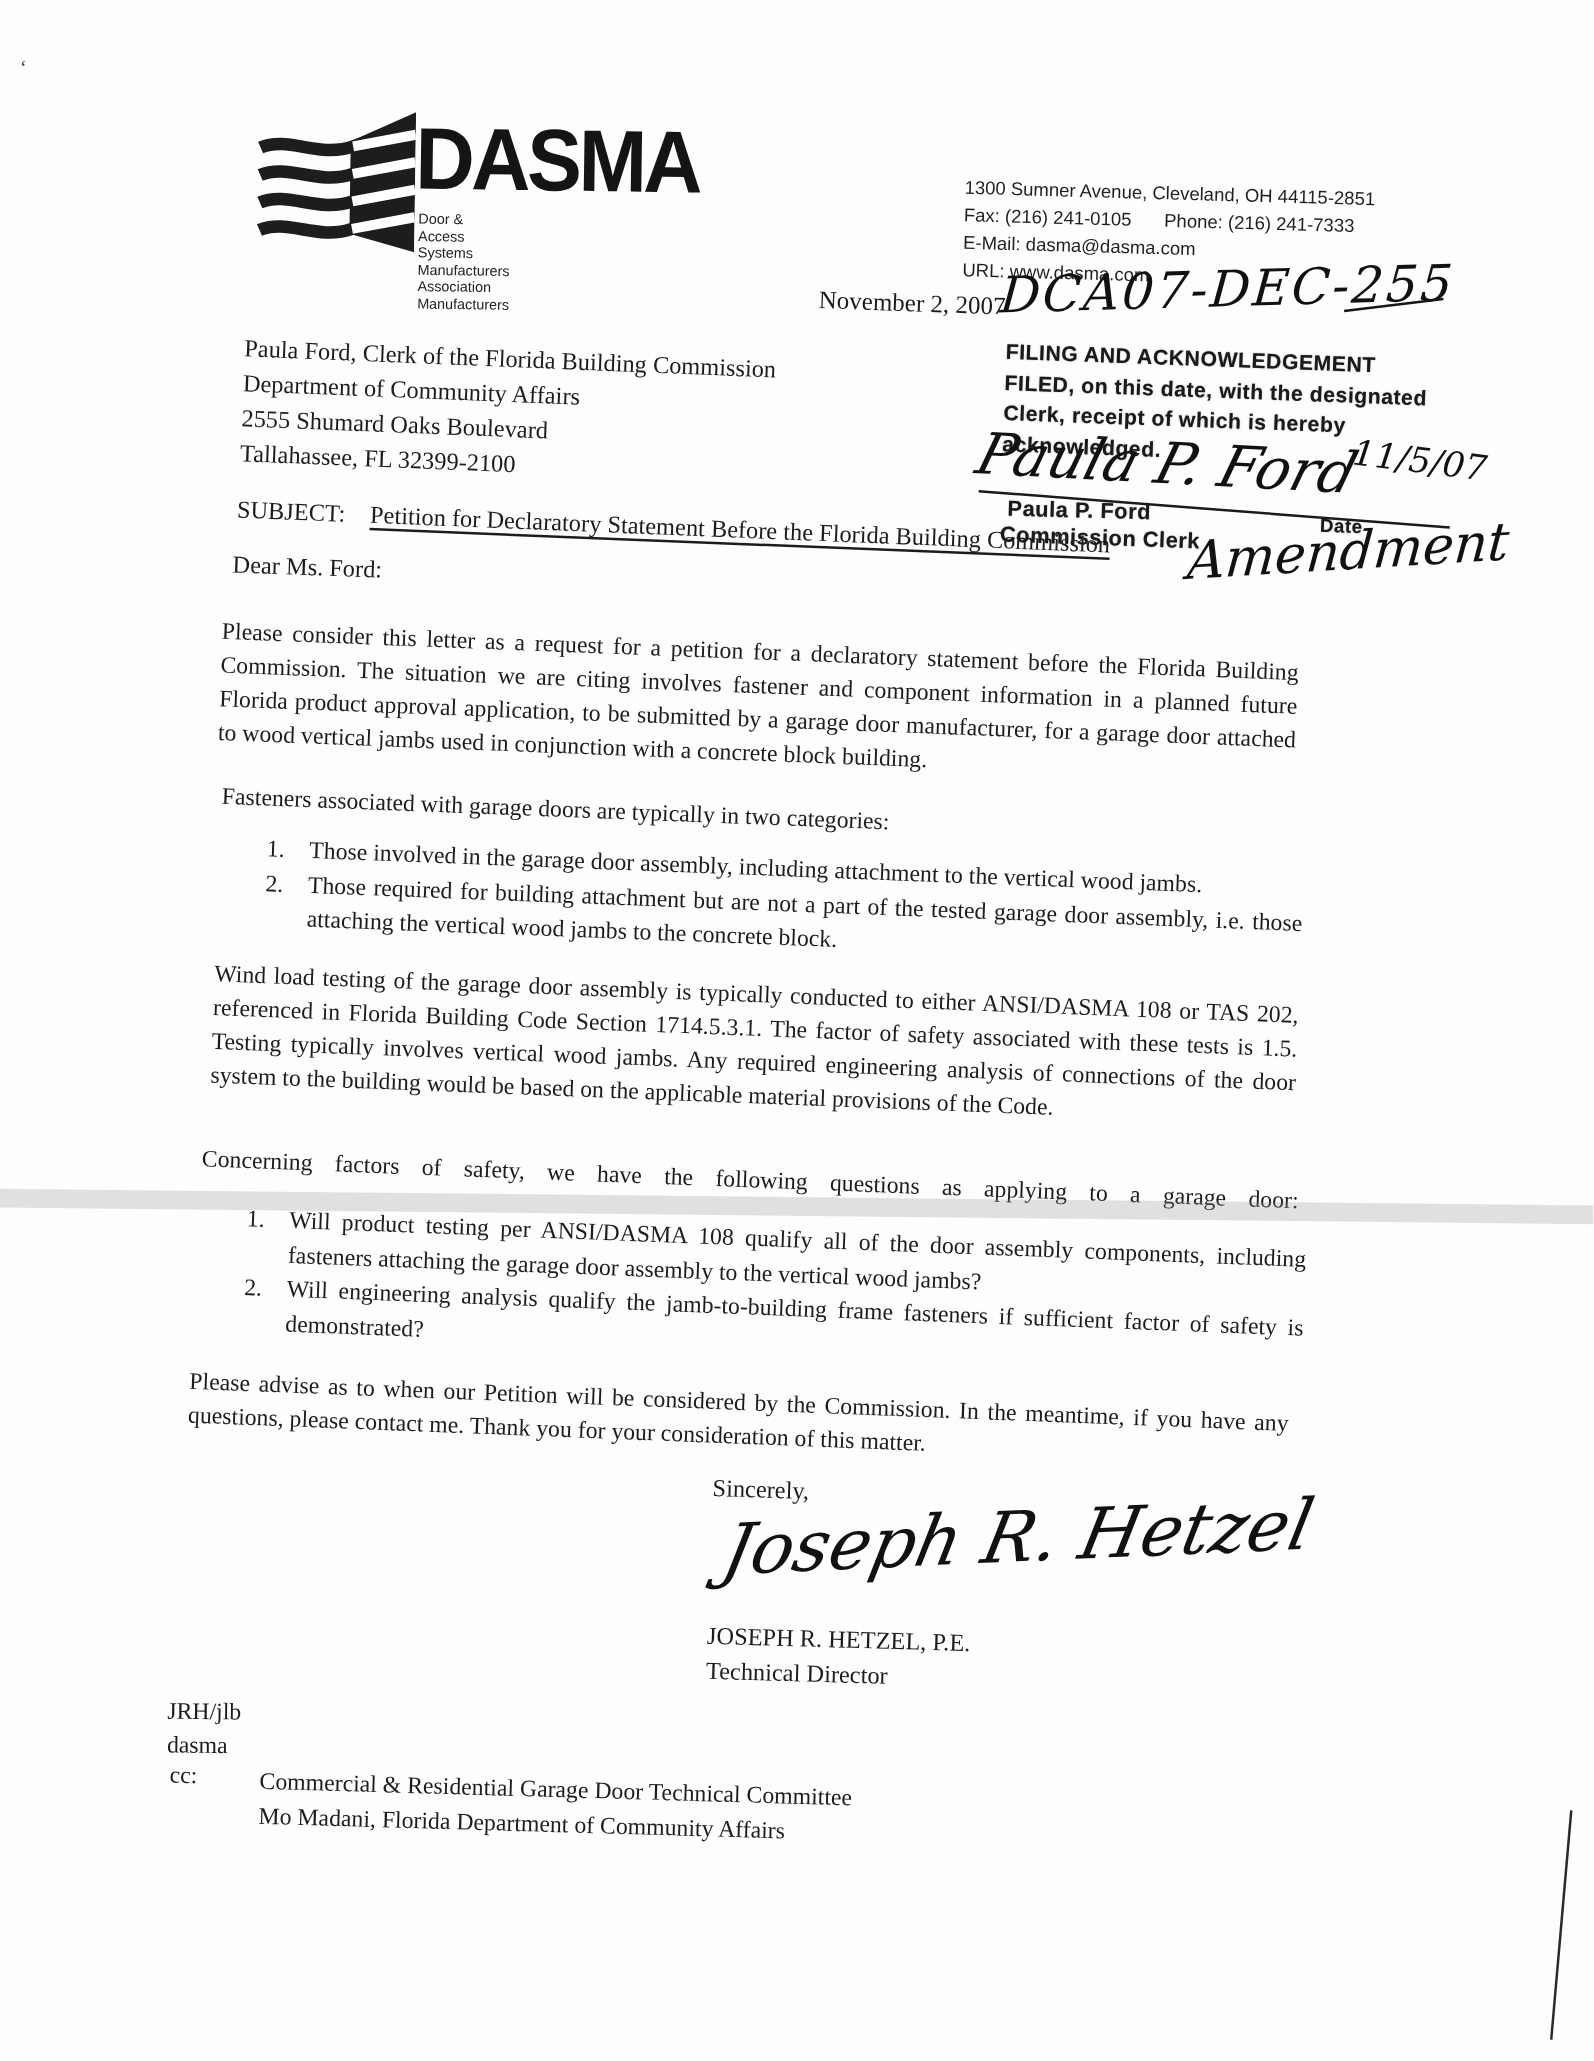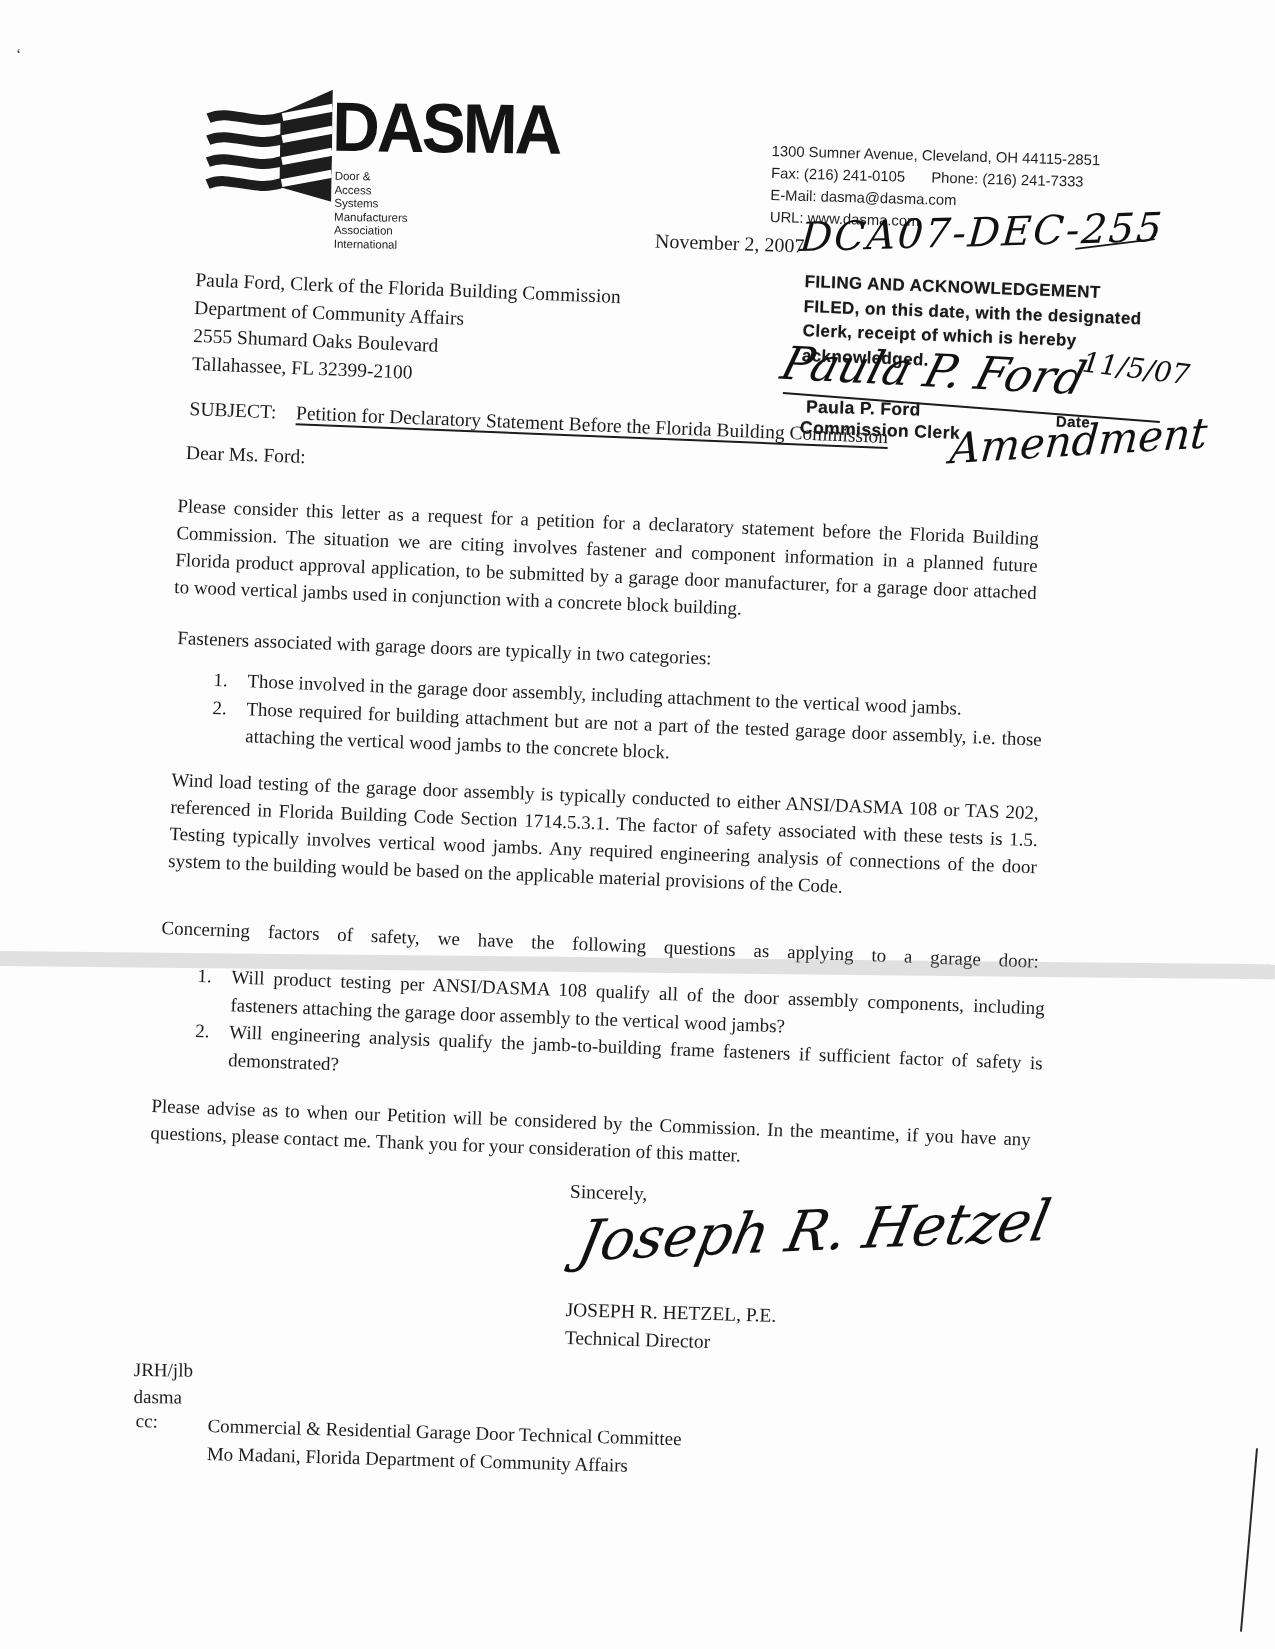--- a/index.html
+++ b/index.html
@@ -49,21 +49,21 @@
       <path d="M4,98 C26,88 50,106 78,96 L100,88" stroke="#1d1d1d" stroke-width="10" fill="none"></path>
       <path d="M78,30 L128,20" stroke="#ffffff" stroke-width="8" fill="none"></path>
       <path d="M78,52 L128,42" stroke="#ffffff" stroke-width="8" fill="none"></path>
       <path d="M78,74 L128,64" stroke="#ffffff" stroke-width="8" fill="none"></path>
       <path d="M78,96 L128,86" stroke="#ffffff" stroke-width="8" fill="none"></path>
     </svg>
     <div class="abs logo-wordmark" style="left:128px;top:8px;">DASMA</div>
     <div class="abs logo-tagline sans" style="left:131px;top:86px;">
       <div>Door &amp; Access Systems</div>
       <div>Manufacturers Association</div>
-      <div>International</div>
+      <div>Manufacturers</div>
     </div>
   </div>
 
   <div class="abs sans" style="left:772px;top:140px;font-size:14.8px;line-height:22px;transform:rotate(1.6deg);transform-origin:left top;">
     <div>1300 Sumner Avenue, Cleveland, OH 44115-2851</div>
     <div>
       <span>Fax: (216) 241-0105</span>
       <span style="display:inline-block;width:18px;"></span>
       <span>Phone: (216) 241-7333</span>
     </div>

